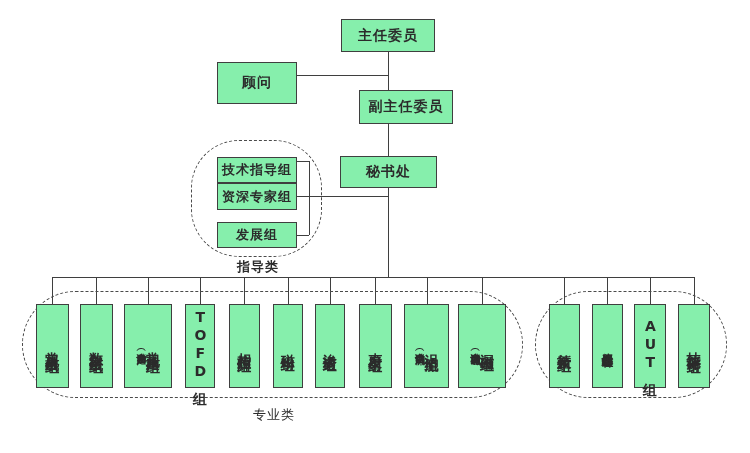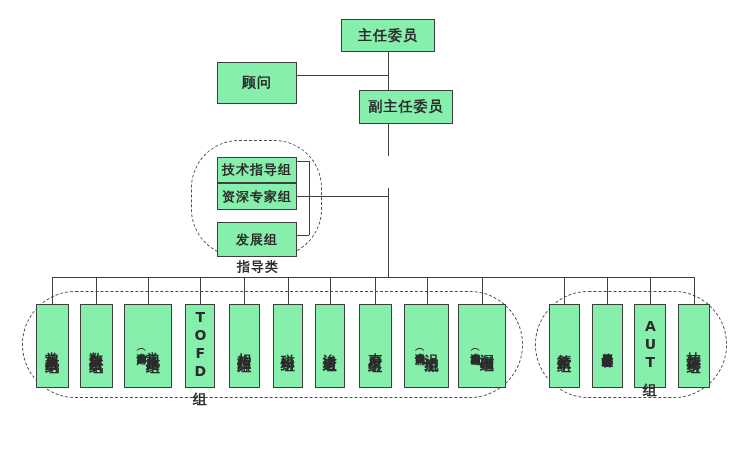--- a/index.html
+++ b/index.html
@@ -102,28 +102,31 @@
 
   <div class="box" style="left:341px; top:19px;  width:94px; height:33px;">
     <span>主任委员</span>
   </div>
   <div class="box" style="left:217px; top:62px;  width:80px; height:42px;">
     <span>顾问</span>
   </div>
   <div class="box" style="left:359px; top:90px;  width:94px; height:34px;">
     <span>副主任委员</span>
   </div>
+  <div class="box" style="left:340px; top:156px; width:97px; height:32px;">
+    <span>秘书处</span>
+  </div>
 
   <div class="box" style="left:217px; top:148px; width:80px; height:26px; font-size:13px;margin-top:9px;">
     <span>技术指导组</span>
   </div>
   <div class="box" style="left:217px; top:183px; width:80px; height:27px; font-size:13px;">
     <span>资深专家组</span>
   </div>
-  <div class="box" style="left:217px; top:222px; width:80px; height:35px; font-size:13px;">
+  <div class="box" style="left:217px; top:222px; width:80px; height:26px; font-size:13px;">
     <span>发展组</span>
   </div>
   <div class="glabel" style="left:218px; top:258px;font-weight:bold;">指导类</div>
 
   <div class="box vbox" style="left:36px; top:304px; width:33px; height:84px;">
     <span class="vtext vmain">常规射线组</span>
   </div>
   <div class="box vbox" style="left:80px; top:304px; width:33px; height:84px;">
     <span class="vtext vmain">数字射线组</span>
   </div>
@@ -147,20 +150,21 @@
     <span class="vtext vmain">声发射组</span>
   </div>
   <div class="box vbox" style="left:404px; top:304px; width:45px; height:84px;">
     <span class="vtext vmain">涡流组</span>
     <span class="vtext vnote">（含自动涡流）</span>
   </div>
   <div class="box vbox" style="left:458px; top:304px; width:48px; height:84px;">
     <span class="vtext vmain">漏磁组</span>
     <span class="vtext vnote">（含自动漏磁）</span>
   </div>
+  <div class="glabel" style="left:234px; top:406px;">专业类</div>
 
   <div class="box vbox" style="left:549px; top:304px; width:31px; height:84px;">
     <span class="vtext vmain">新技术组</span>
   </div>
   <div class="box vbox" style="left:592px; top:304px; width:31px; height:84px;">
     <span class="vtext vsmall">仪器设备器材组</span>
   </div>
   <div class="box vbox" style="left:634px; top:304px; width:32px; height:84px;">
     <span class="vtext vmain">AUT组</span>
   </div>

